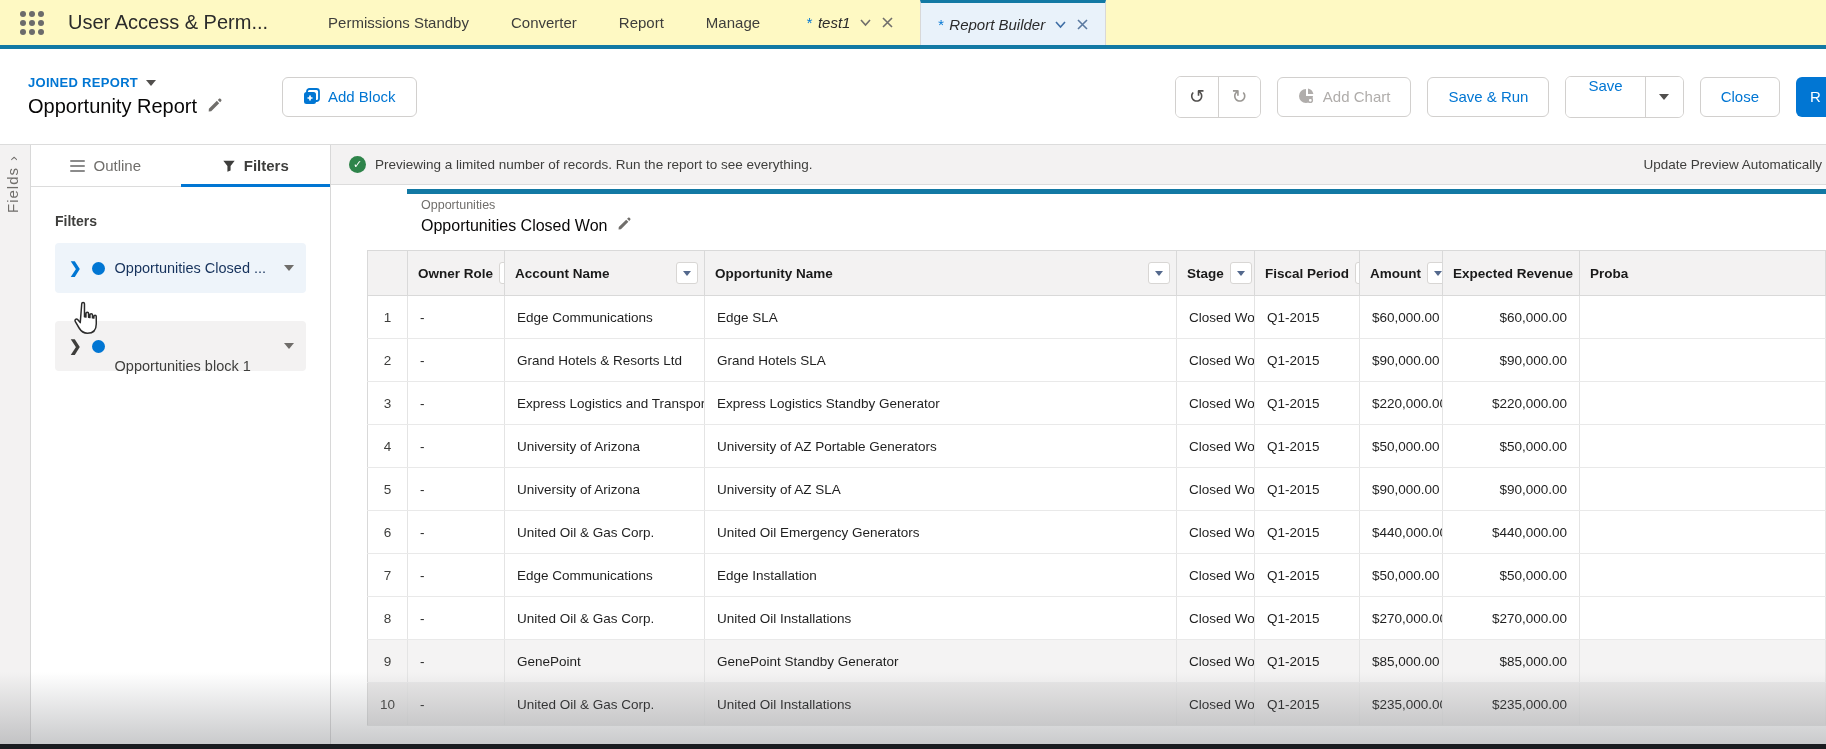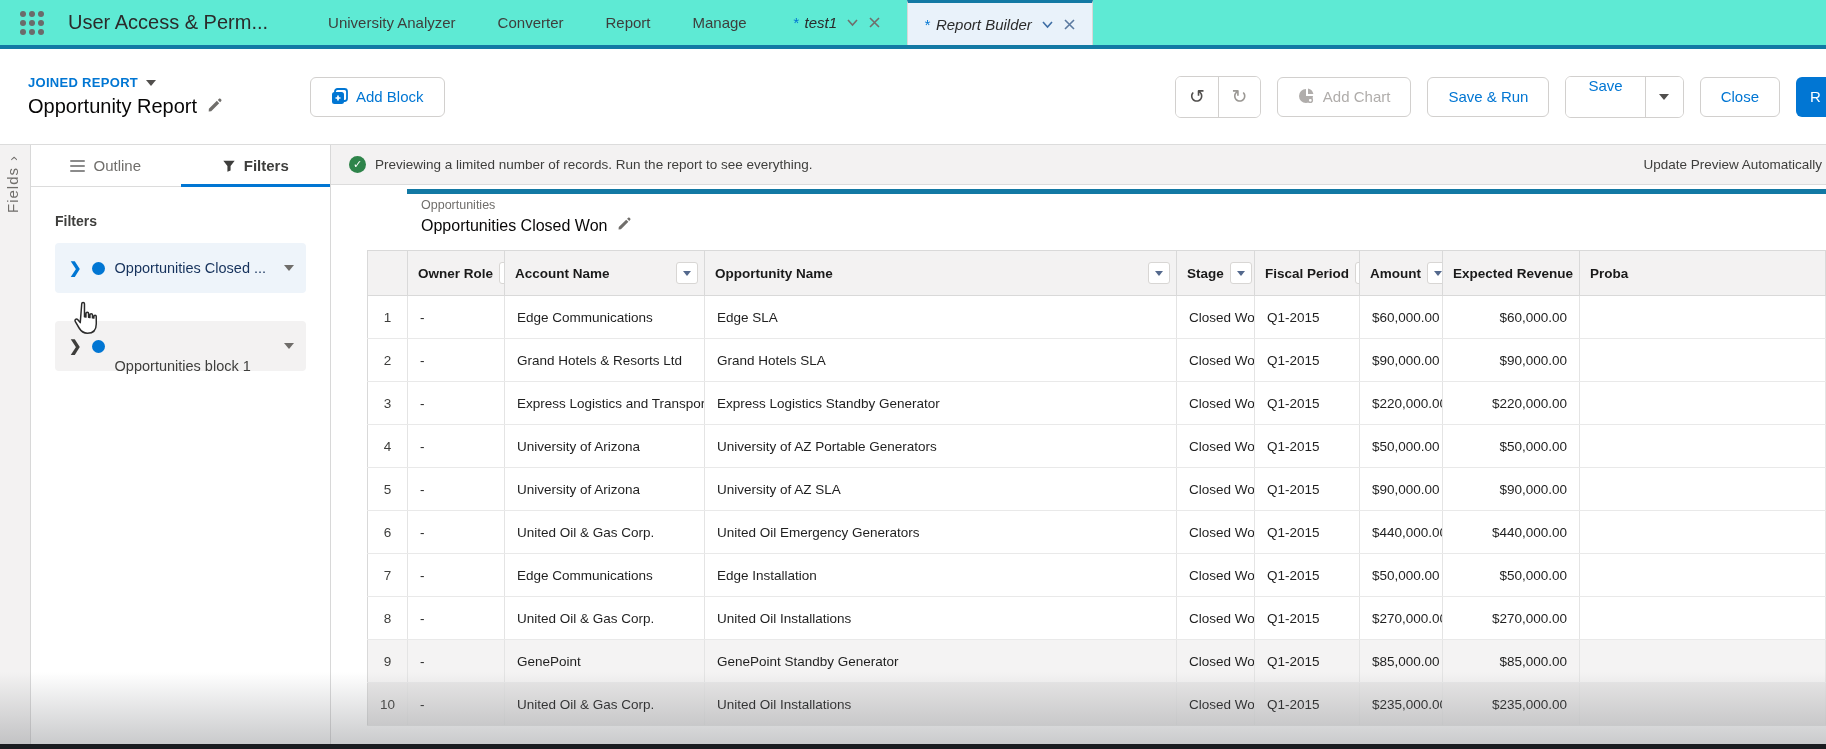--- a/index.html
+++ b/index.html
@@ -1,21 +1,21 @@
 <!DOCTYPE html>
 <html><head>
 <meta charset="utf-8">
 <style>
   * { margin:0; padding:0; box-sizing:border-box; }
   html,body { width:1826px; height:749px; overflow:hidden; background:#fff;
               font-family:"Liberation Sans", sans-serif; color:#181818; }
   .stage { position:relative; width:1826px; height:749px; overflow:hidden; background:#fff; }
 
   
-  .topbar { height:45px; display:flex; align-items:stretch; background:#5eead4; padding-left:14px; }
+  .topbar { height:45px; display:flex; align-items:stretch; background:#fef9c3; padding-left:14px; }
   .waffle { width:34px; align-self:center; display:grid; grid-template-columns:repeat(3,6px);
             grid-gap:3px; margin:0 14px 0 6px; cursor:pointer; }
   .waffle i { width:6px; height:6px; border-radius:50%; background:#6b6b6b; }
   .app-title { align-self:center; font-size:20px; color:#2b2b2b; margin-right:60px; white-space:nowrap; }
   .navlinks { display:flex; align-items:center; gap:42px; margin-right:30px; }
   .navlinks span { font-size:15px; color:#3e3e3c; white-space:nowrap; cursor:pointer; }
   .wtab { display:flex; align-items:center; gap:9px; padding:0 16px; font-size:15px; color:#2b2b2b; cursor:pointer; }
   .wtab .dirty { color:#0176d3; font-style:italic; margin-right:-3px; }
   .wtab .tlabel { font-style:italic; }
   .wtab.active { background:#e9f2fa; border-left:1px solid #d8d8d8; border-right:1px solid #d8d8d8;
@@ -28,21 +28,21 @@
   .toolbar { height:95px; display:flex; align-items:center; background:#fff; padding:0 0 0 28px; position:relative; }
   .titleblock { display:flex; flex-direction:column; gap:5px; }
   .reporttype { font-size:13px; font-weight:bold; color:#0176d3; letter-spacing:.3px; display:flex; align-items:center; gap:8px; cursor:pointer; }
   .tri-down { width:0; height:0; border-left:5px solid transparent; border-right:5px solid transparent; border-top:6px solid #514f4d; }
   .reportname { font-size:20px; color:#080707; display:flex; align-items:center; gap:10px; }
   .pencil { color:#706e6b; }
   .btn { height:40px; border:1px solid #d2d0ce; border-radius:6px; background:#fff; font-size:15px;
          color:#0176d3; display:inline-flex; align-items:center; justify-content:center; gap:8px;
          padding:0 20px; cursor:pointer; font-family:"Liberation Sans",sans-serif; }
   .btn.disabled { color:#b0adab; cursor:default; }
-  .addblock { margin-left:88px; }
+  .addblock { margin-left:60px; }
   .toolbar-right { position:absolute; right:0; top:50%; transform:translateY(-50%);
                    display:flex; align-items:center; gap:16px; }
   .btn-group { display:inline-flex; border:1px solid #d2d0ce; border-radius:6px; overflow:hidden; }
   .btn-group .gbtn { width:42px; height:40px; background:#fff; border:none; color:#514f4d;
                      font-size:19px; display:flex; align-items:center; justify-content:center; cursor:pointer; }
   .btn-group .gbtn + .gbtn { border-left:1px solid #d2d0ce; color:#9b9894; }
   .split { display:inline-flex; border:1px solid #d2d0ce; border-radius:6px; overflow:hidden; }
   .split .main { height:40px; padding:0 22px; background:#fff; border:none; font-size:15px; color:#0176d3; cursor:pointer; }
   .split .arrow { width:38px; height:40px; background:#fff; border:none; border-left:1px solid #d2d0ce;
                   display:flex; align-items:center; justify-content:center; cursor:pointer; }
@@ -130,21 +130,21 @@
         <i></i>
         <i></i>
         <i></i>
         <i></i>
         <i></i>
         <i></i>
         <i></i>
     </div>
     <div class="app-title">User Access &amp; Perm...</div>
     <div class="navlinks">
-      <span>University Analyzer</span>
+      <span>Permissions Standby</span>
       <span>Converter</span>
       <span>Report</span>
       <span>Manage</span>
     </div>
 
     <div class="wtab">
       <span class="dirty">*</span>
       <span class="tlabel">test1</span>
       <span class="chev">
         <svg width="13" height="13" viewBox="0 0 13 13">

